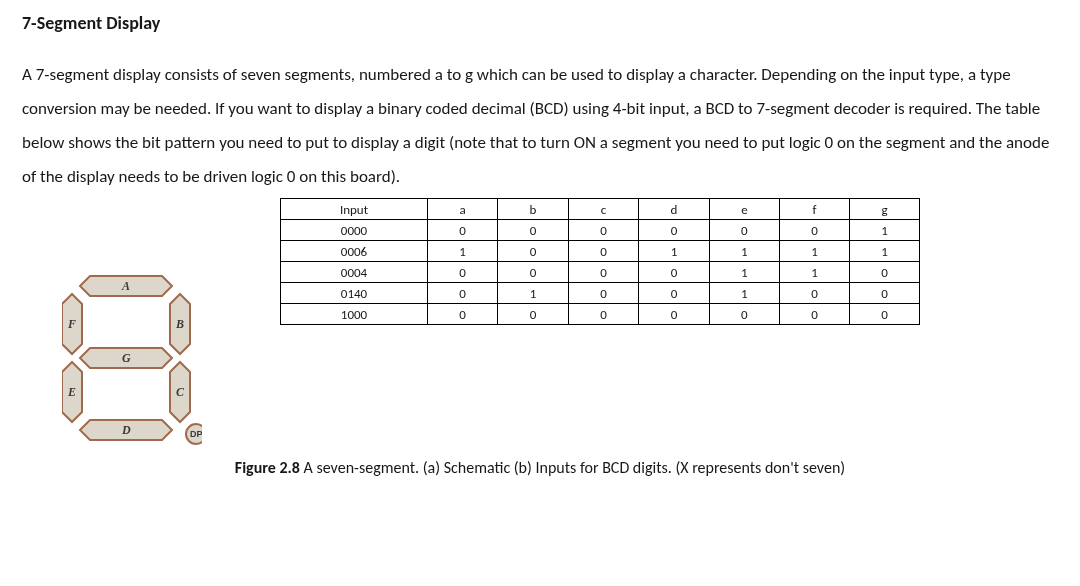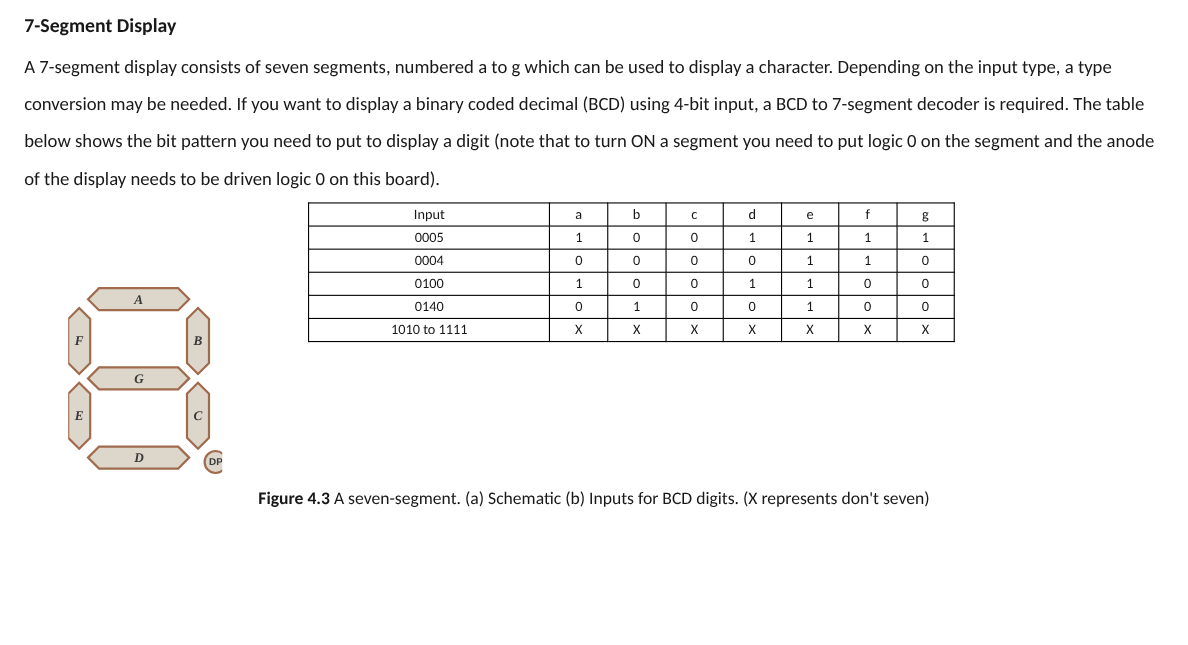--- a/index.html
+++ b/index.html
@@ -10,21 +10,21 @@
     color: #181818;
     width: 1080px;
   }
   .page {
     padding: 12px 22px 14px 22px;
     width: 1036px;
   }
   .heading {
     font-weight: 700;
     font-size: 18px;
-    margin-bottom: 10px;
+    margin-bottom: 24px;
   }
   .body-text {
     font-size: 17px;
     line-height: 2.0;
     margin-bottom: 0;
   }
   .fig-row {
     display: flex;
     align-items: flex-start;
     gap: 38px;
@@ -33,21 +33,21 @@
   .schematic {
     width: 220px;
     padding-top: 70px;
     display:flex;
     justify-content:center;
   }
   .table-wrap { flex: 1; }
   table.truth {
     border-collapse: collapse;
     font-size: 13px;
-    width: 588px;
+    width: 640px;
   }
   table.truth th, table.truth td {
     border: 1px solid #000;
     padding: 1px 6px;
     text-align: center;
     font-weight: 400;
     height: 18px;
   }
   table.truth th { font-weight: 400; }
   .caption {
@@ -121,72 +121,72 @@
               <th>b</th>
               <th>c</th>
               <th>d</th>
               <th>e</th>
               <th>f</th>
               <th>g</th>
             </tr>
         </thead>
         <tbody id="tbody">
             <tr>
-              <td>0005</td>
+              <td>0000</td>
+              <td>0</td>
+              <td>0</td>
+              <td>0</td>
+              <td>0</td>
+              <td>0</td>
+              <td>0</td>
+              <td>1</td>
+            </tr>
+            <tr>
+              <td>0006</td>
               <td>1</td>
               <td>0</td>
               <td>0</td>
               <td>1</td>
               <td>1</td>
               <td>1</td>
               <td>1</td>
             </tr>
             <tr>
               <td>0004</td>
               <td>0</td>
               <td>0</td>
               <td>0</td>
               <td>0</td>
               <td>1</td>
               <td>1</td>
               <td>0</td>
             </tr>
             <tr>
-              <td>0100</td>
-              <td>1</td>
-              <td>0</td>
-              <td>0</td>
-              <td>1</td>
-              <td>1</td>
-              <td>0</td>
-              <td>0</td>
-            </tr>
-            <tr>
               <td>0140</td>
               <td>0</td>
               <td>1</td>
               <td>0</td>
               <td>0</td>
               <td>1</td>
               <td>0</td>
               <td>0</td>
             </tr>
             <tr>
-              <td>1010 to 1111</td>
-              <td>X</td>
-              <td>X</td>
-              <td>X</td>
-              <td>X</td>
-              <td>X</td>
-              <td>X</td>
-              <td>X</td>
+              <td>1000</td>
+              <td>0</td>
+              <td>0</td>
+              <td>0</td>
+              <td>0</td>
+              <td>0</td>
+              <td>0</td>
+              <td>0</td>
             </tr>
           </tbody>
       </table>
     </div>
 
   </div>
 
   <div class="caption">
-    <span class="bold">Figure 4.3</span><span> A seven-segment. (a) Schematic (b) Inputs for BCD digits. (X represents don't seven)</span>
+    <span class="bold">Figure 2.8</span><span> A seven-segment. (a) Schematic (b) Inputs for BCD digits. (X represents don't seven)</span>
   </div>
 
 </div>
 
 </body></html>

